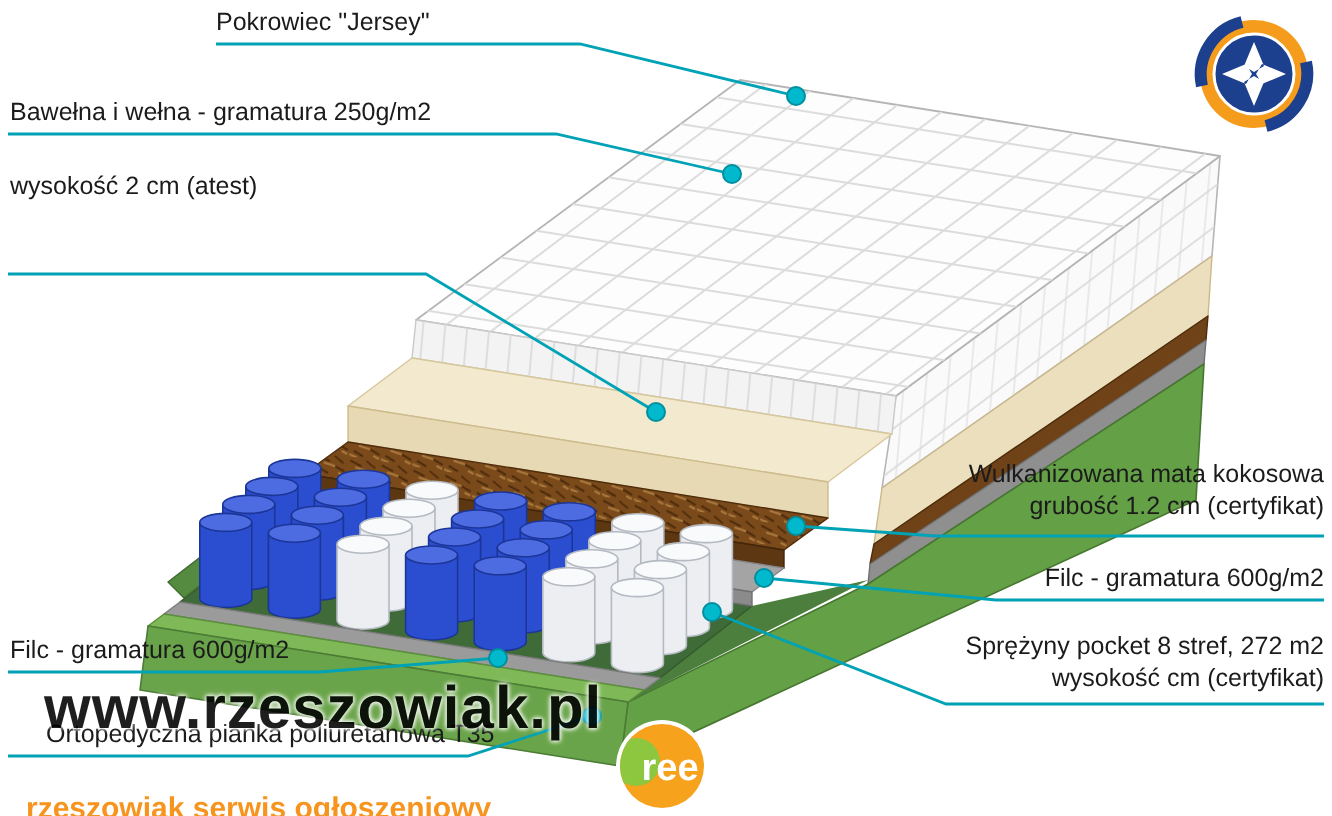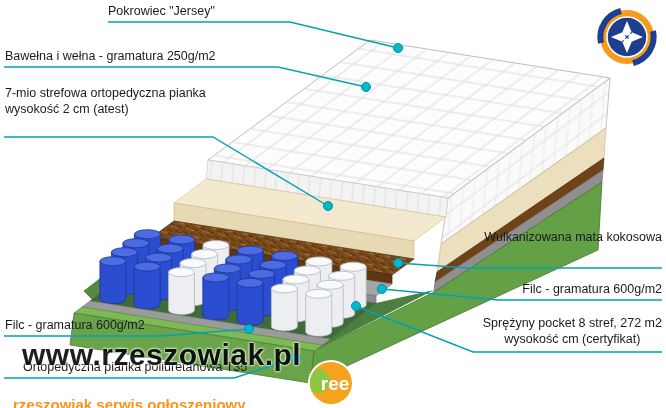--- a/index.html
+++ b/index.html
@@ -1,20 +1,20 @@
 <!DOCTYPE html>
 <html><head>
 <meta charset="utf-8">
 <style>
   html,body{margin:0;padding:0;background:#fff;}
   .stage{position:relative;width:666px;height:408px;background:#ffffff;overflow:hidden;
          font-family:"Liberation Sans",sans-serif;}
   .art{position:absolute;left:0;top:0;}
   .lbl{position:absolute;font-size:12.5px;line-height:15.5px;color:#1b1b1b;white-space:nowrap;z-index:3;}
-  .lbl.r{text-align:center;}
+  .lbl.r{text-align:right;}
   .wm-site{position:absolute;left:10px;top:338px;font-size:30px;font-weight:bold;letter-spacing:.5px;
            color:#000000;opacity:.88;z-index:4;
            text-shadow:0 0 2px #fff,0 0 2px #fff,0 0 3px #fff;margin-left:12px;}
   .wm-tag{position:absolute;left:13px;top:372px;font-size:15px;font-weight:bold;color:#f7941d;z-index:5;
           text-shadow:0 0 2px #fff;margin-top:24px;}
 </style>
 </head>
 <body>
 
 <div class="stage">
@@ -185,25 +185,25 @@
       <g clip-path="url(#logoclip)">
         <circle cx="-13" cy="-2" r="12" fill="#8dc63f"></circle>
       </g>
       <text x="4" y="7" text-anchor="middle" font-family="Liberation Sans, sans-serif" font-size="19" font-weight="bold" fill="#ffffff">ree</text>
     </g>
   </svg>
 
   <div class="lbl" style="left:108px;top:4px">Pokrowiec "Jersey"</div>
   <div class="lbl" style="left:5px;top:49px">Bawełna i wełna - gramatura 250g/m2</div>
   <div class="lbl" style="left:5px;top:86px">
-    <div>7-mio strefowa ortopedyczna pianka</div>
     <div>wysokość 2 cm (atest)</div>
   </div>
   <div class="lbl r" style="right:4px;top:230px">
     <div>Wulkanizowana mata kokosowa</div>
+    <div>grubość 1.2 cm (certyfikat)</div>
   </div>
   <div class="lbl r" style="right:4px;top:282px">Filc - gramatura 600g/m2</div>
   <div class="lbl r" style="right:4px;top:316px">
     <div>Sprężyny pocket 8 stref, 272 m2</div>
     <div>wysokość cm (certyfikat)</div>
   </div>
   <div class="lbl" style="left:5px;top:318px">Filc - gramatura 600g/m2</div>
   <div class="lbl" style="left:23px;top:360px">Ortopedyczna pianka poliuretanowa T35</div>
 
   <div class="wm-site">www.rzeszowiak.pl</div>

